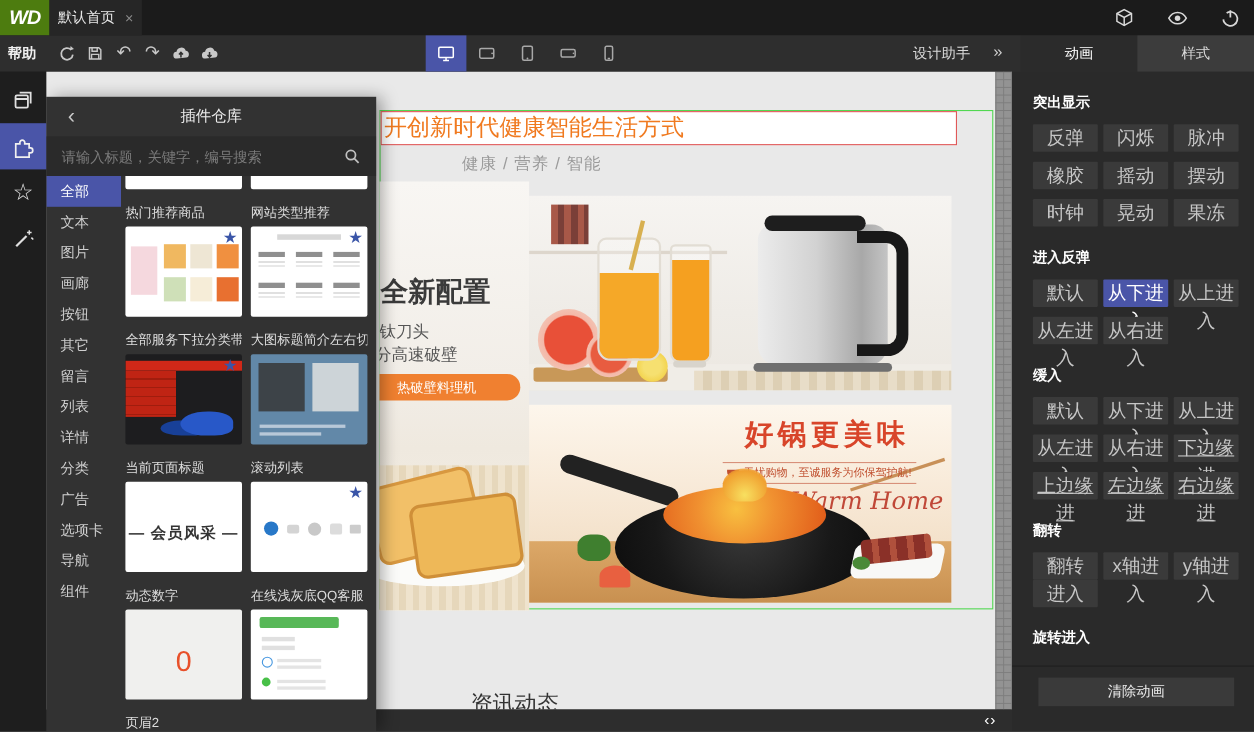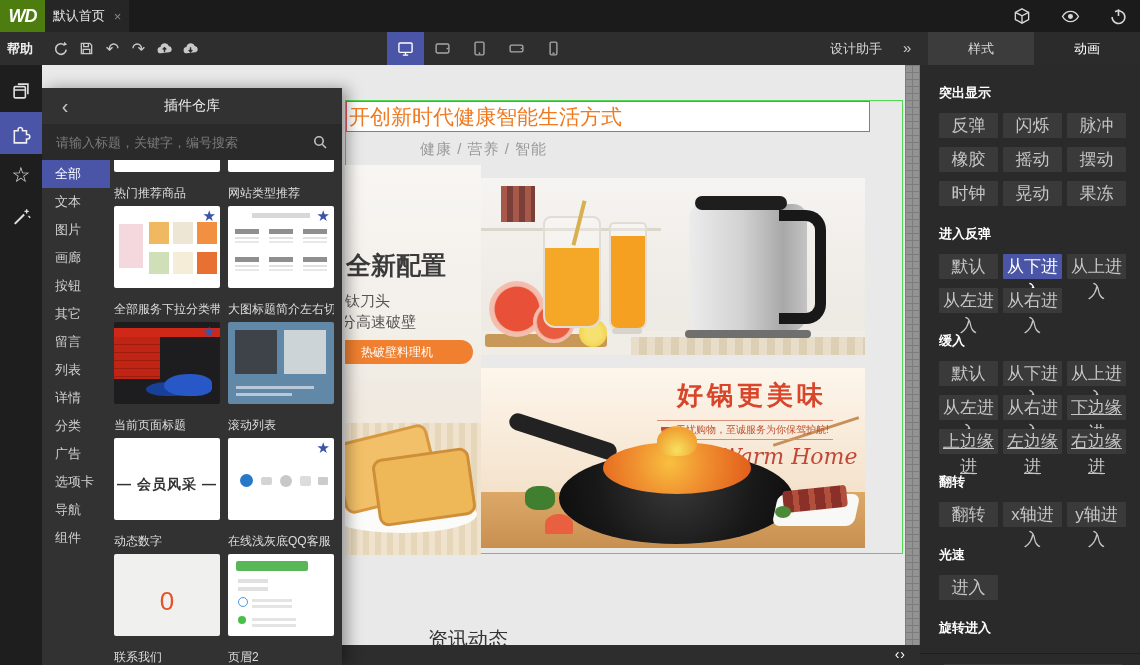--- a/index.html
+++ b/index.html
@@ -366,23 +366,20 @@
             <div class="thumb thumb-qq">
               <div class="d d1"></div>
               <div class="d d2"></div>
               <div class="d d3"></div>
               <div class="d d4"></div>
               <div class="d d5"></div>
               <div class="d d6"></div>
             </div>
           </div>
           <div class="card-cell">
-            <div class="card-label">联系我们</div>
-          </div>
-          <div class="card-cell">
             <div class="card-label">页眉2</div>
           </div>
         </div>
     </div>
   </div>
 
   <div class="right-panel">
     <div>
         <div class="sec-title">突出显示</div>
         <div class="btn-grid">
@@ -415,21 +412,20 @@
           <div class="abtn u">上边缘进</div>
           <div class="abtn u">左边缘进</div>
           <div class="abtn u">右边缘进</div>
         </div>
         <div class="sec-title">翻转</div>
         <div class="btn-grid">
           <div class="abtn">翻转</div>
           <div class="abtn">x轴进入</div>
           <div class="abtn">y轴进入</div>
         </div>
-        <div class="sec-title">光速</div>
         <div class="btn-grid">
           <div class="abtn">进入</div>
         </div>
         <div class="sec-title">旋转进入</div>
       </div>
     <div class="panel-divider"></div>
     <div class="clear-btn">清除动画</div>
   </div>
 
   <div class="sidebar">
@@ -523,22 +519,22 @@
             <path d="M7 12.4h2"></path>
         </svg>
       </div>
     </div>
     <div class="da">
       <span>设计助手</span>
         <span class="caret"></span>
     </div>
     <div class="more">»</div>
     <div class="right-tabs">
+      <div class="rtab anim-tab">动画</div>
       <div class="rtab style-tab">样式</div>
-      <div class="rtab anim-tab">动画</div>
     </div>
   </div>
 
   <div class="topbar">
     <div class="logo">WD</div>
     <div class="page-tab">
       <span>默认首页</span>
       <span class="close">×</span>
     </div>
     <div class="topbar-right">

